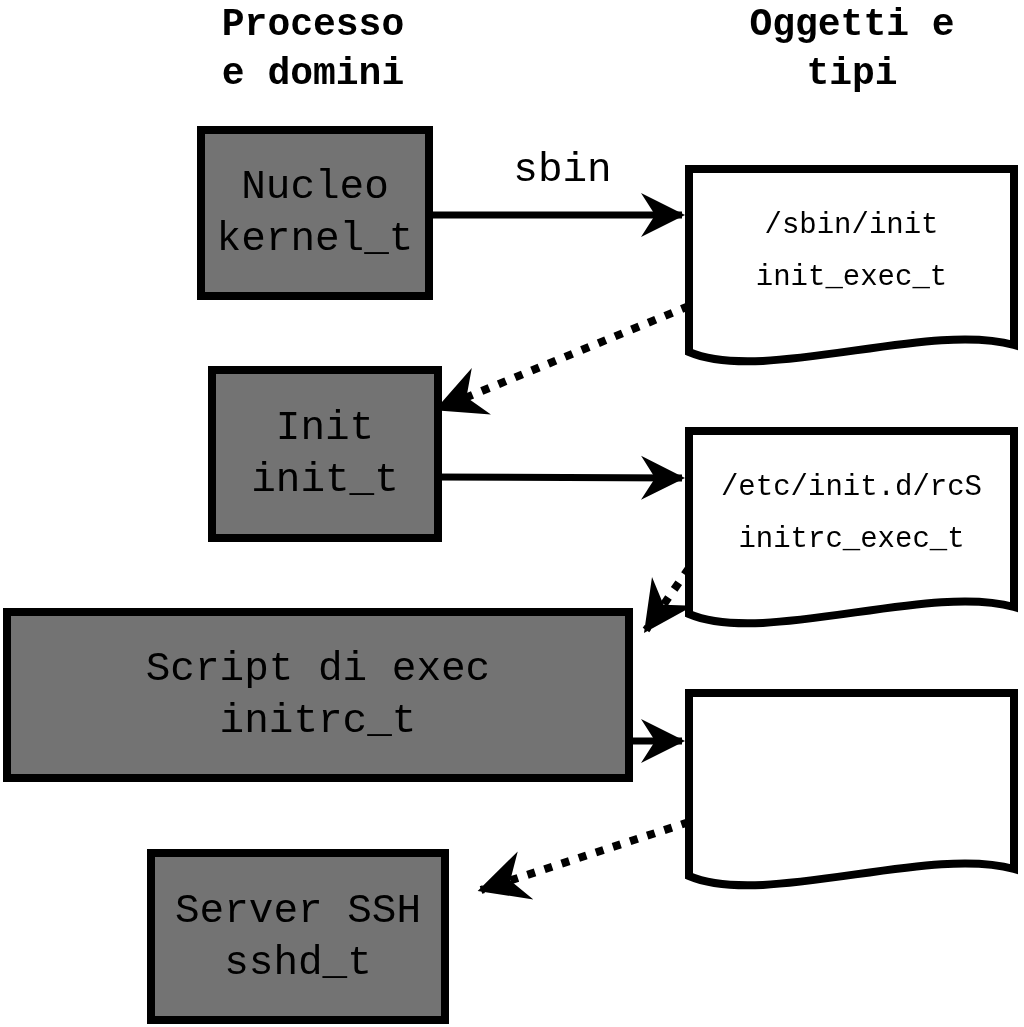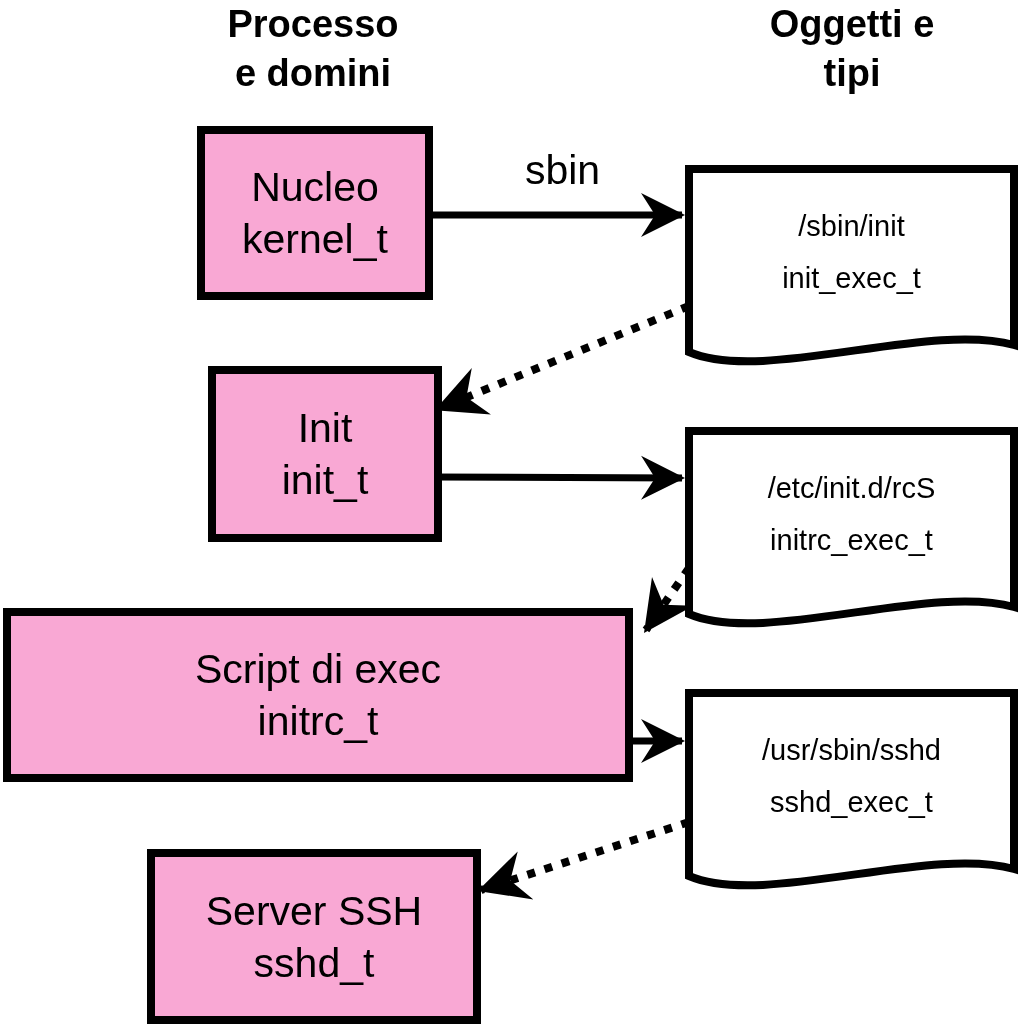--- a/index.html
+++ b/index.html
@@ -6,21 +6,21 @@
     margin: 0;
     padding: 0;
     background: #ffffff;
   }
   .canvas {
     position: relative;
     width: 1024px;
     height: 1027px;
     background: #ffffff;
     color: #000000;
-    font-family: Liberation Sans, sans-serif;
+    font-family: Liberation Mono, monospace;
     overflow: hidden;
     border-radius: 6px;
   }
   .layer {
     position: absolute;
     left: 0;
     top: 0;
     z-index: 0;
   }
   .doc-shape {
@@ -48,21 +48,21 @@
     font-weight: bold;
     line-height: 49px;
     text-align: center;
     white-space: pre-line;
   }
   .pbox {
     position: absolute;
     z-index: 1;
     box-sizing: border-box;
     border: 8px solid #000000;
-    background: #f9a8d4;
+    background: #737373;
     display: flex;
     flex-direction: column;
     align-items: center;
     justify-content: center;
     font-size: 41px;
     line-height: 52px;
     text-align: center;
   }
   .doc-text {
     position: absolute;
@@ -122,35 +122,31 @@
   <div class="pbox" style="left:208px; top:366px; width:234px; height:176px;">
     <div>Init</div>
     <div>init_t</div>
   </div>
 
   <div class="pbox" style="left:3px; top:608px; width:630px; height:174px;">
     <div>Script di exec</div>
     <div>initrc_t</div>
   </div>
 
-  <div class="pbox" style="left:147px; top:849px; width:334px; height:175px;">
+  <div class="pbox" style="left:147px; top:849px; width:302px; height:175px;">
     <div>Server SSH</div>
     <div>sshd_t</div>
   </div>
 
   <div class="doc-text" style="left:687px; top:169px; width:329px; height:165px;">
     <div>/sbin/init</div>
     <div>init_exec_t</div>
   </div>
 
   <div class="doc-text" style="left:687px; top:431px; width:329px; height:165px;">
     <div>/etc/init.d/rcS</div>
     <div>initrc_exec_t</div>
   </div>
 
-  <div class="doc-text" style="left:687px; top:693px; width:329px; height:165px;">
-    <div>/usr/sbin/sshd</div>
-    <div>sshd_exec_t</div>
-  </div>
 
   <div class="edge-label" style="left:500px; top:150px; width:125px;">sbin</div>
 
 </div>
 
 </body></html>

